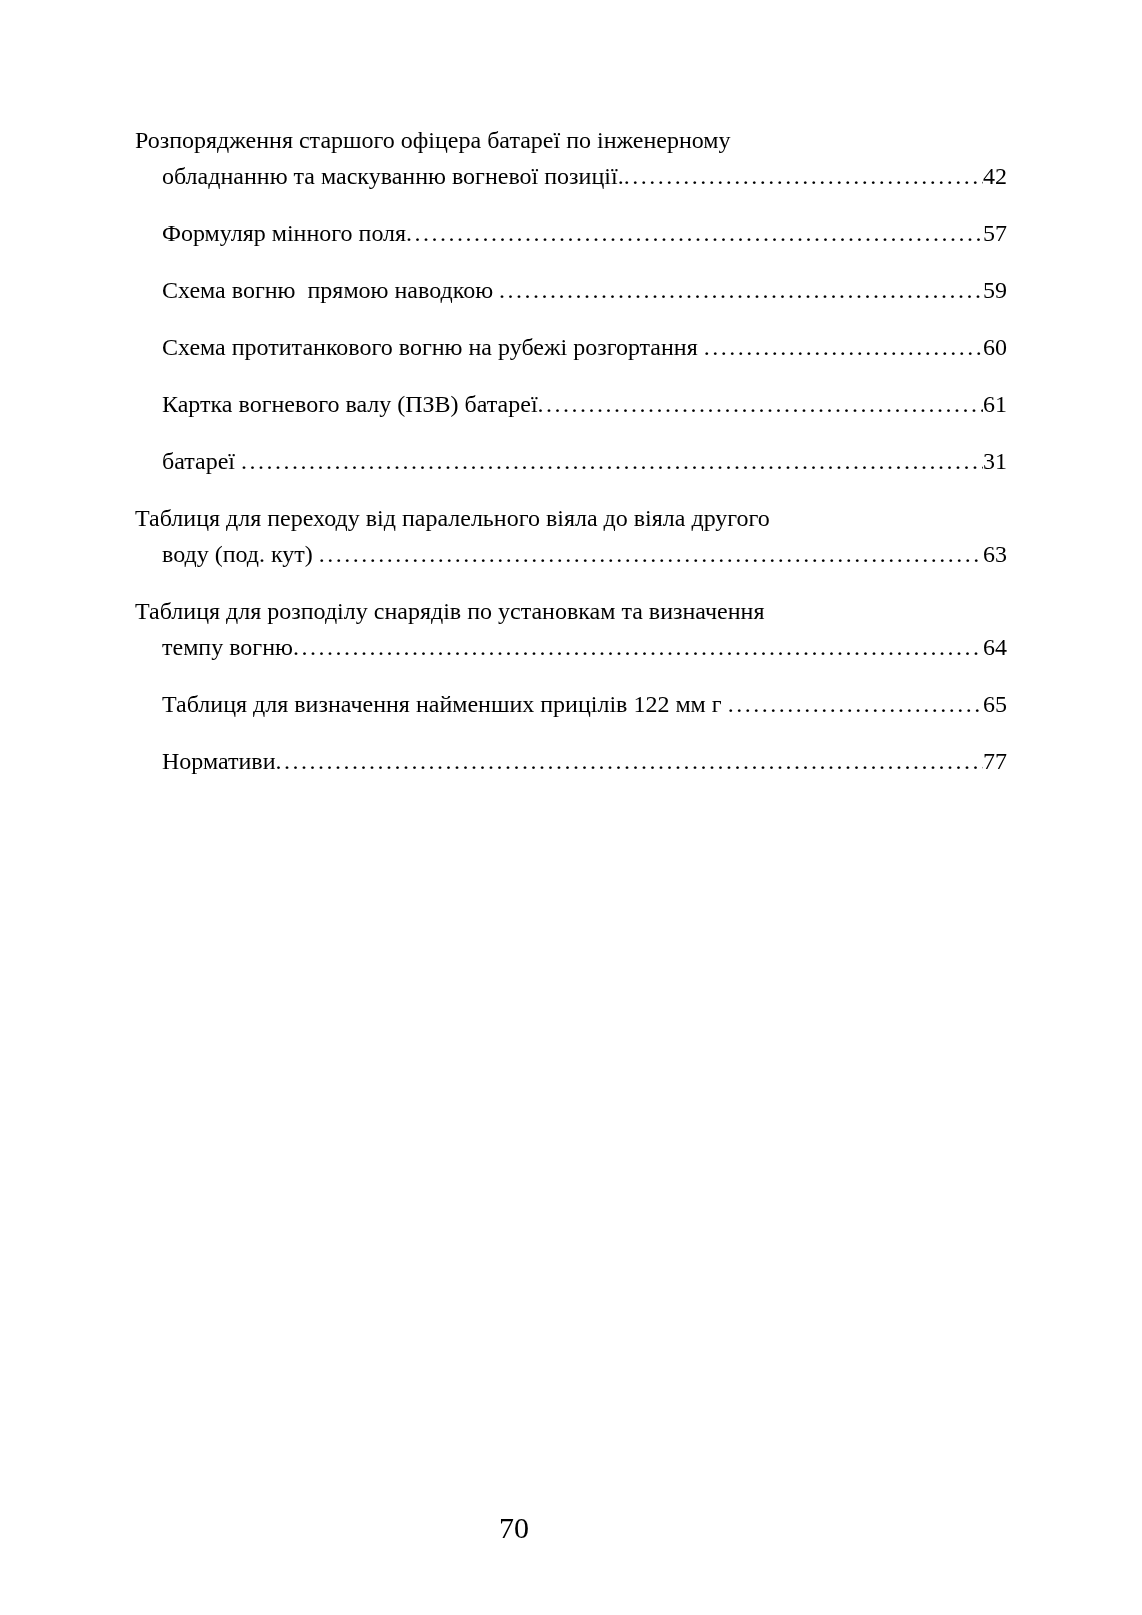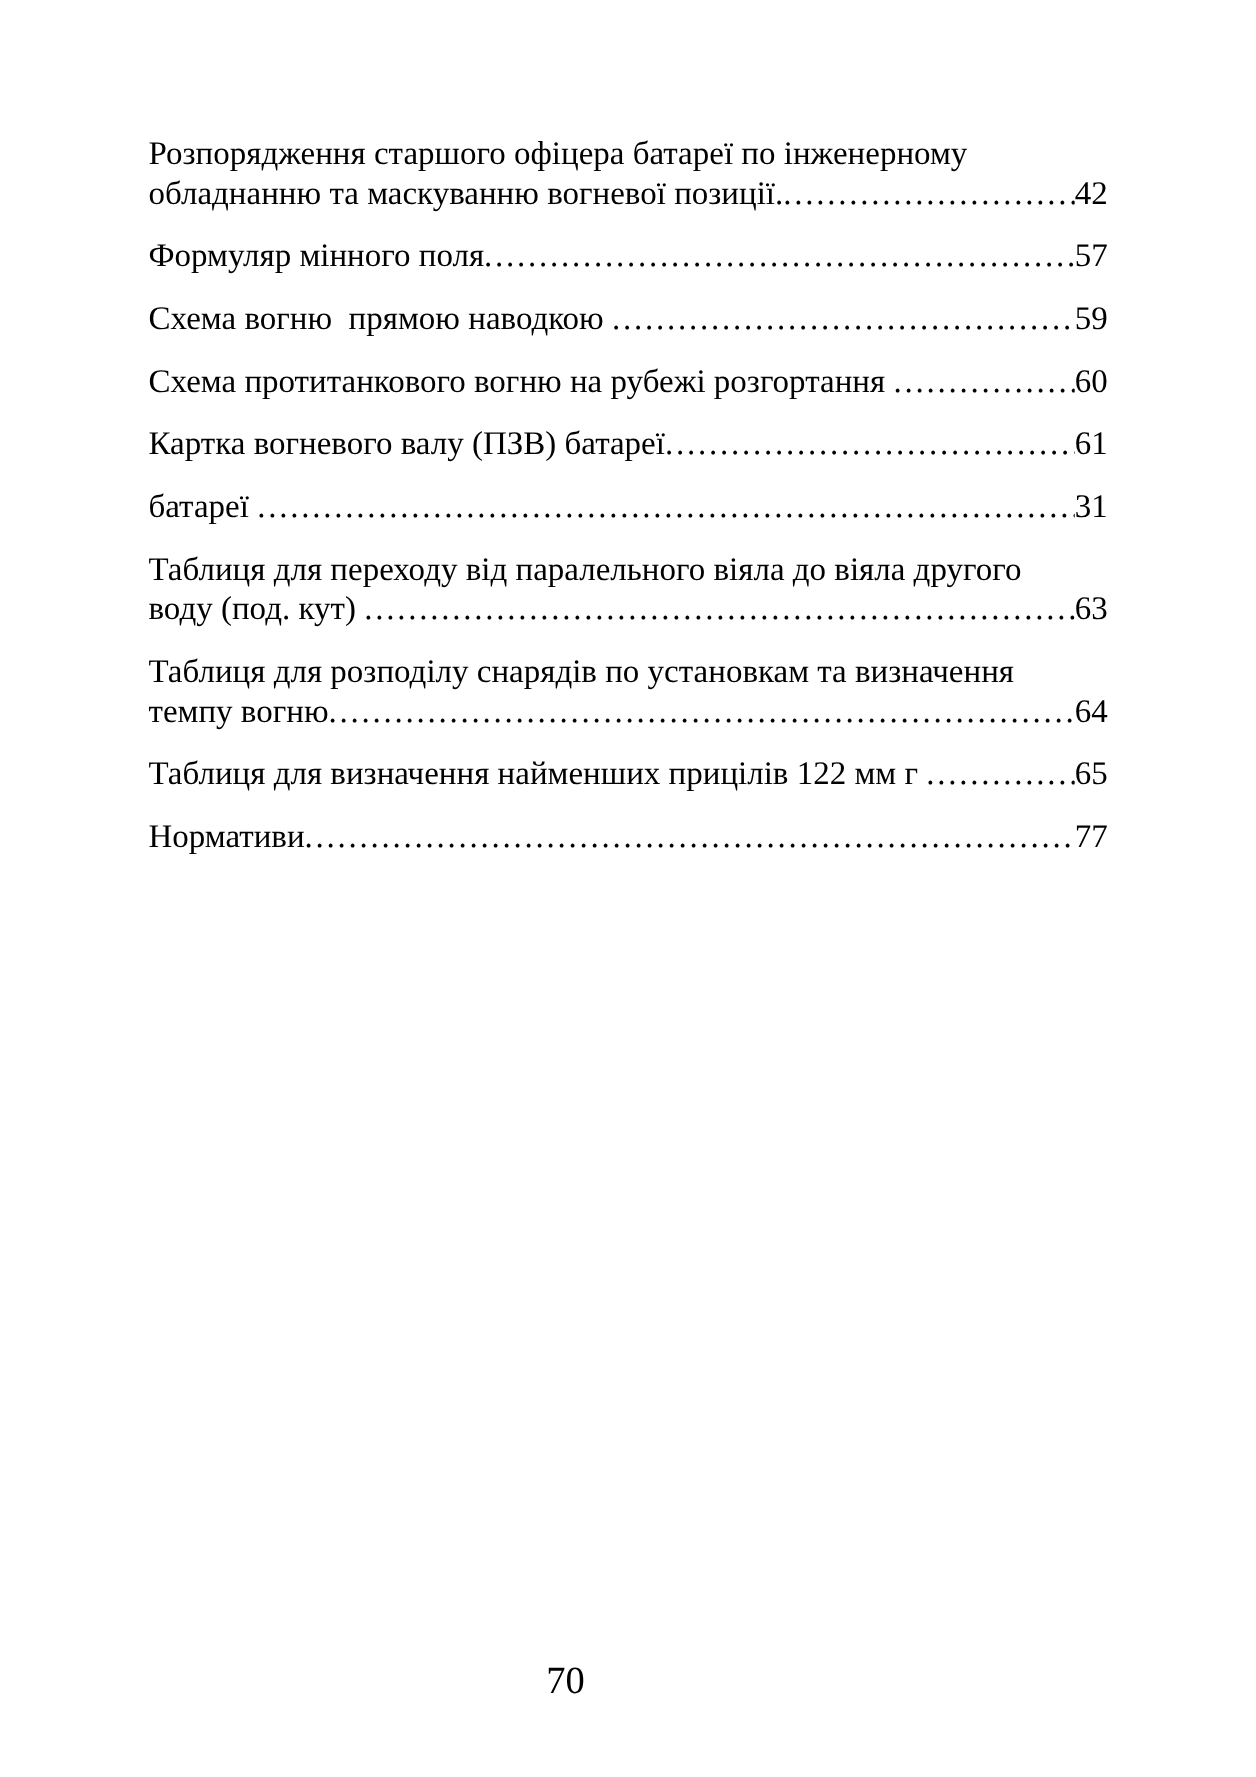--- a/index.html
+++ b/index.html
@@ -14,54 +14,55 @@
     background: #ffffff;
     font-family: "Liberation Serif", "DejaVu Serif", serif;
     color: #000000;
     overflow: hidden;
   }
   .toc {
     position: absolute;
     left: 135px;
     top: 122px;
     width: 872px;
-    font-size: 30px;
+    font-size: 24px;
     line-height: 36px;
   }
   .toc-entry {
     margin-bottom: 21px;
   }
   .toc-line {
     white-space: pre;
   }
   .toc-last {
     display: flex;
     align-items: baseline;
   }
   .toc-text {
     flex: 0 0 auto;
     white-space: pre;
+    margin-left: 27px;
   }
   .toc-leader {
     flex: 1 1 auto;
     min-width: 0;
     overflow: hidden;
     white-space: nowrap;
     letter-spacing: 2.5px;
   }
   .toc-page {
     flex: 0 0 auto;
   }
   .footer {
     position: absolute;
     top: 1510px;
     left: 0;
     width: 978px;
     text-align: center;
-    font-size: 35px;
+    font-size: 30px;
     line-height: 36px;
   }
   .footer-num {
     position: relative;
     left: 25px;
   }
 </style>
 </head>
 <body>
 

